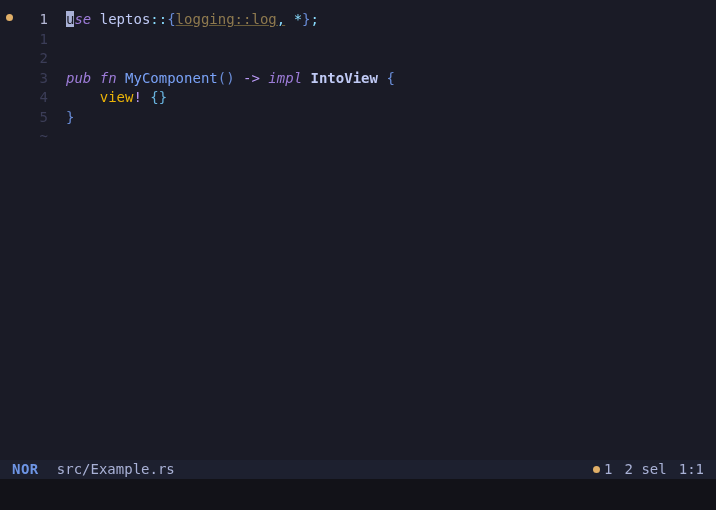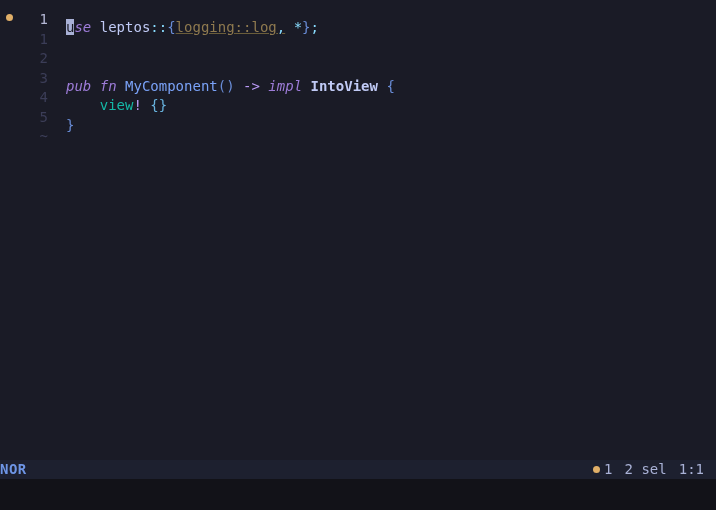--- a/index.html
+++ b/index.html
@@ -51,57 +51,57 @@
   }
   .gutter.active {
     color: #b6b9d6;
   }
   .gutter.tilde {
     color: #3b3d57;
   }
   .code {
     color: #c0caf5;
     padding-left: 8px;
-    margin-top: 8px;
   }
   .cursor {
     background: #a9b1d6;
     color: #1a1b26;
   }
   .kw { color: #9d7cd8; font-style: italic; }
   .kw2 { color: #bb9af7; }
   .ns { color: #c0caf5; }
   .punc { color: #89ddff; }
   .warn { color: #8f7a4f; text-decoration: underline; text-decoration-color: #6a5d3a; }
   .comma-warn { color: #89ddff; text-decoration: underline; text-decoration-color: #6a5d3a; }
   .star { color: #89ddff; }
   .attr { color: #7dcfff; }
   .attr-br { color: #9abdf5; }
   .fn-name { color: #7aa2f7; text-align: right; }
   .type-kw { color: #9d7cd8; font-style: italic; }
   .type-name { color: #c0caf5; font-weight: bold; }
-  .macro { color: #14b8a6; }
+  .macro { color: #eab308; }
   .brace0 { color: #698cd6; }
   .brace1 { color: #68b3de; }
 
   .statusbar {
     position: absolute;
     left: 0;
     right: 0;
     bottom: 31px;
     height: 19.5px;
     background: #1d202f;
     display: flex;
     align-items: center;
     color: #a9b1d6;
     font-size: 14px;
   }
   .status-left {
     display: flex;
     align-items: center;
+    padding-left: 12px;
   }
   .status-mode {
     color: #6e95e5;
     font-weight: bold;
     letter-spacing: 0.5px;
     margin-right: 18px;
   }
   .status-file {
     color: #a9b1d6;
   }
@@ -174,20 +174,21 @@
     <div class="line">
       <span class="gutter tilde">~</span>
       <span class="code"></span>
     </div>
 
   </div>
 
   <div class="statusbar">
     <div class="status-left">
       <span class="status-mode">NOR</span>
+      <span class="status-file">src/Example.rs</span>
     </div>
     <div class="status-right">
       <span class="status-chunk"><span class="status-dot"></span><span>1</span></span>
       <span class="status-chunk">2 sel</span>
       <span class="status-chunk">1:1</span>
     </div>
   </div>
 
   <div class="footer"></div>
 

